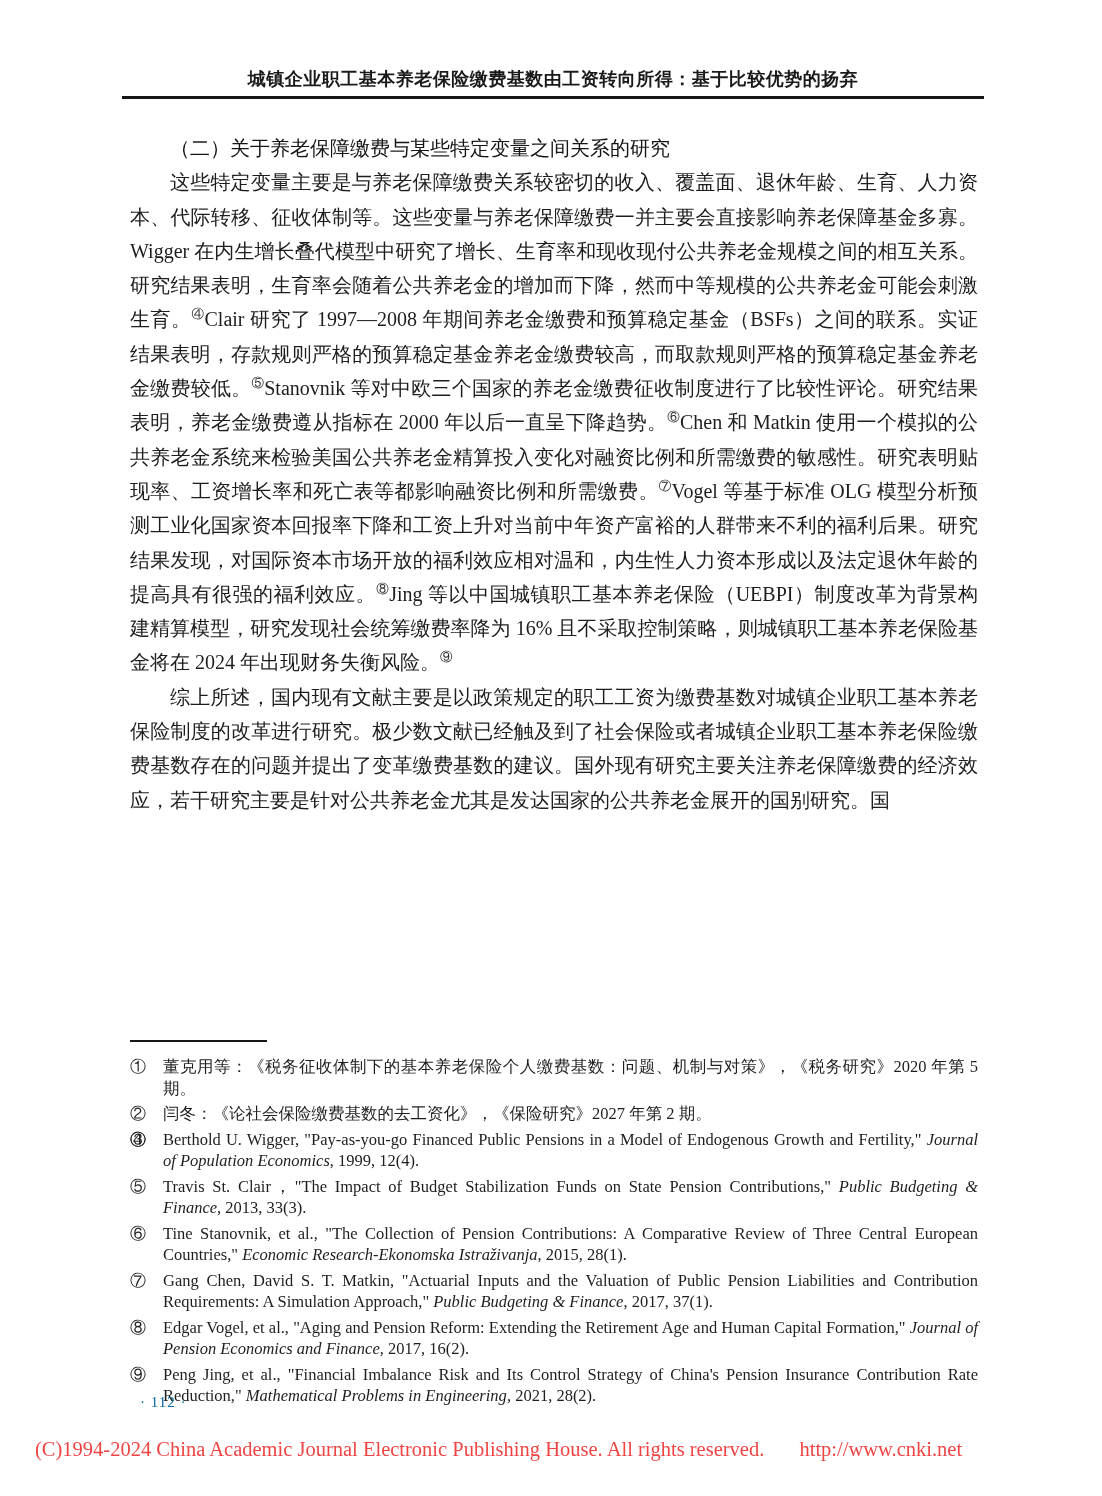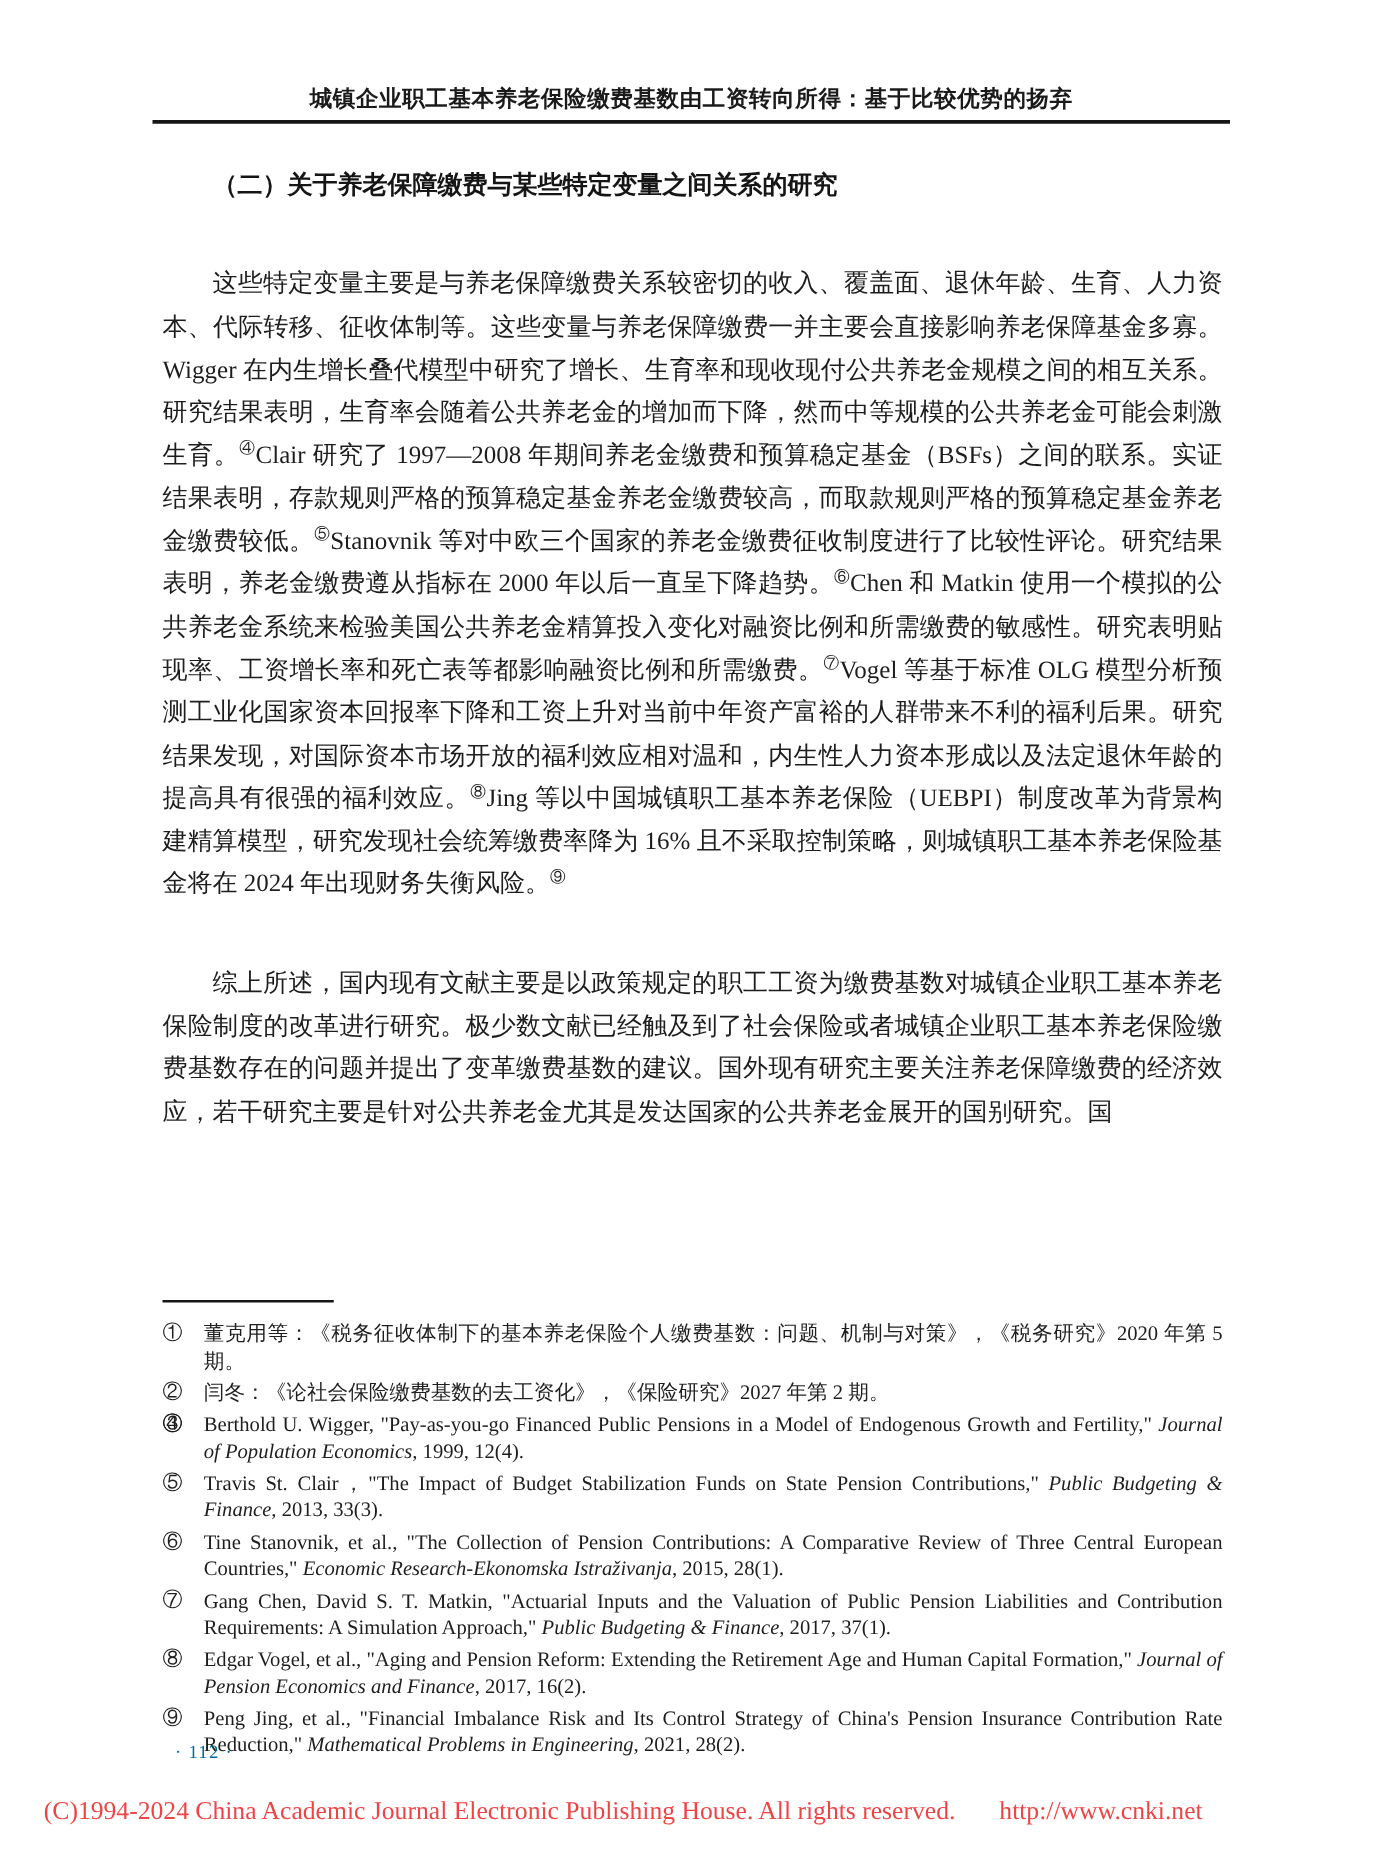--- a/index.html
+++ b/index.html
@@ -35,26 +35,26 @@
   
   .content {
     position: absolute;
     top: 131px; left: 130px; width: 848px;
     font-size: 20px;
     line-height: 34.3px;
     text-align: justify;
     text-justify: inter-ideograph;
   }
   .body-para { margin: 0; }
-  .body-para.indent { text-indent: 2em; margin-top: 45px; }
+  .body-para.indent { text-indent: 2em; }
   .sec-heading {
     margin: 0;
     font-family: "Liberation Sans", "DejaVu Sans", sans-serif;
     font-size: 20px;
-    font-weight: 700;
+    font-weight: 400;
     line-height: 34.3px;
     text-indent: 2em;
     color: #151515;
   }
   sup.fnref {
     font-size: 12.5px;
     line-height: 0;
     vertical-align: super;
   }
   

